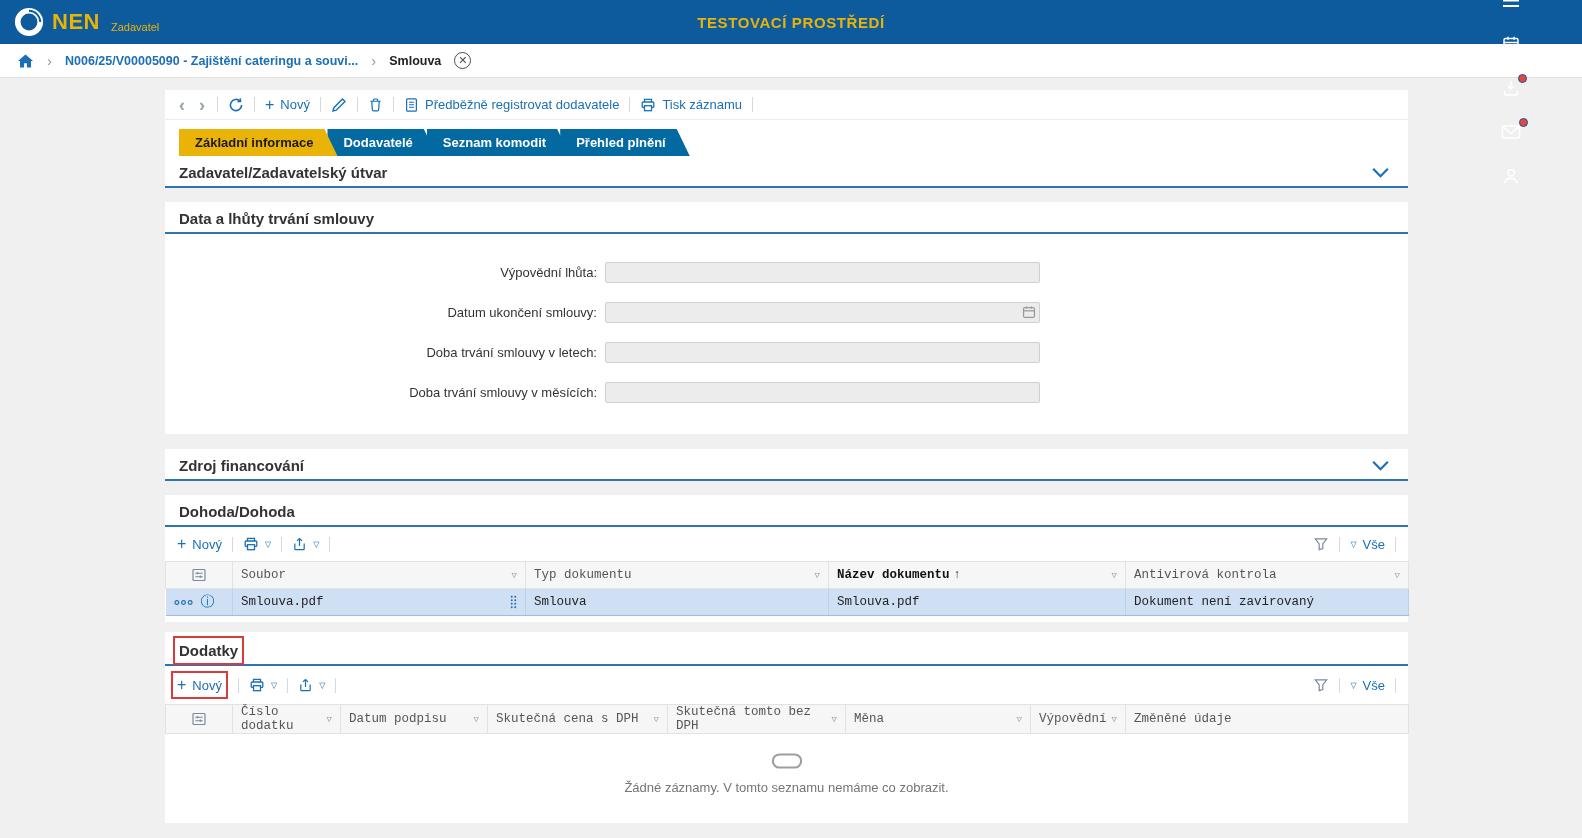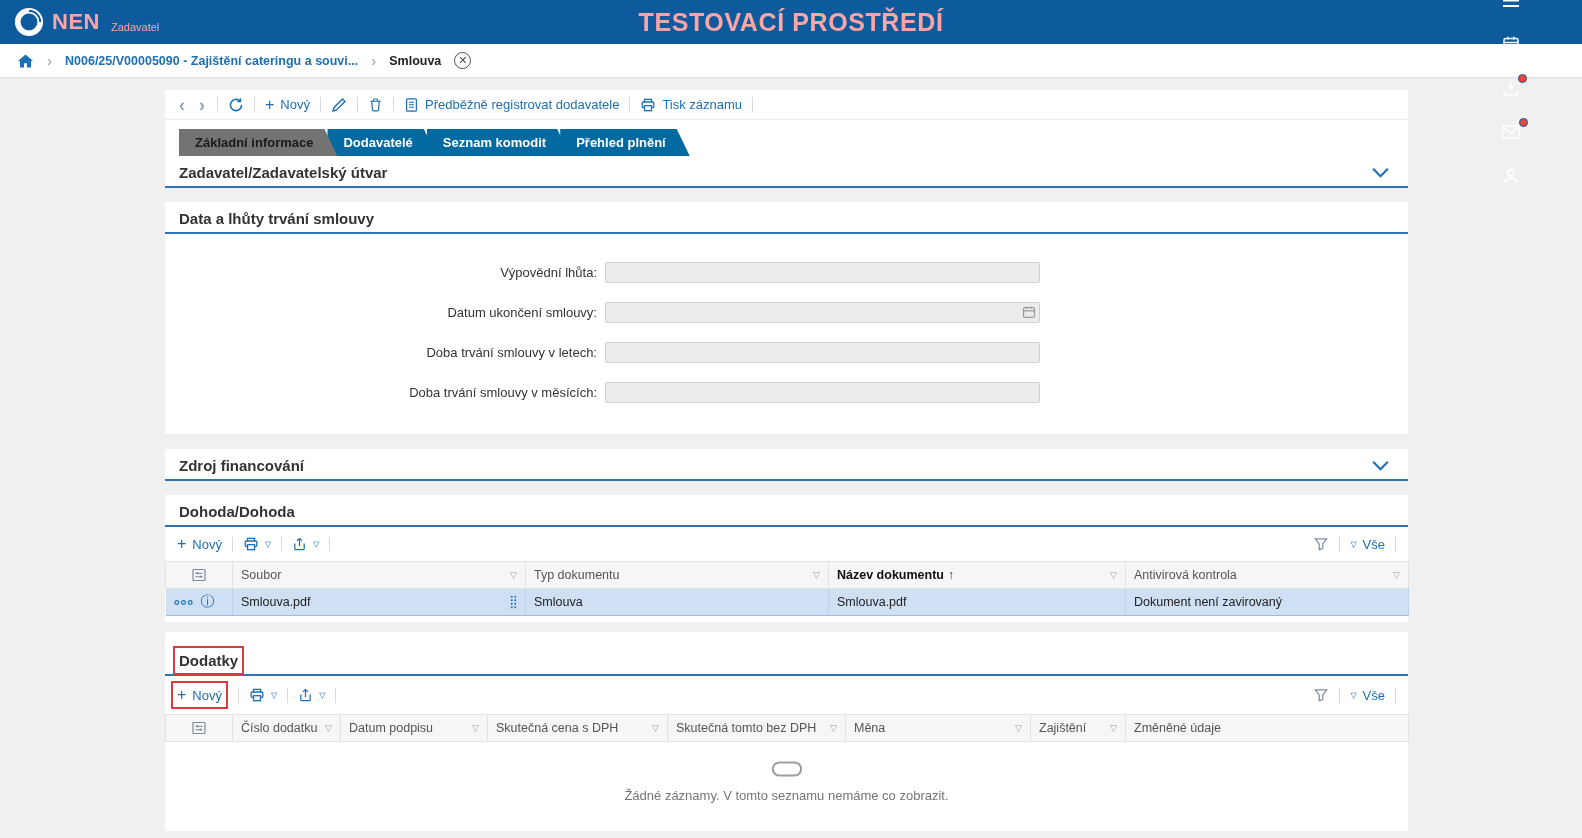--- a/index.html
+++ b/index.html
@@ -8,31 +8,31 @@
     font-family:"Liberation Sans", sans-serif;
     background:#f0f0f0;
     overflow:hidden;
     font-size:13px;
     color:#222;
   }
   svg { display:block; }
 
   
   .topbar {
-    height:44px; background:#0d5a9d; color:#fca5a5;
+    height:44px; background:#0d5a9d; color:#eab308;
     display:flex; align-items:center; position:relative;
     padding:0 12px 0 14px;
     justify-content:center;
   }
   .brand { display:flex; align-items:center; gap:8px; z-index:2; }
   .brand-name { font-size:22px; font-weight:bold; letter-spacing:.5px; }
   .brand-sub { font-size:11px; align-self:flex-end; padding-bottom:4px; margin-left:3px; }
   .env-title {
     position:absolute; left:0; right:0; text-align:center;
-    font-size:25px; font-weight:bold; letter-spacing:.6px; pointer-events:none;
+    font-size:15px; font-weight:bold; letter-spacing:.6px; pointer-events:none;
   }
   .topbar-right { margin-left:auto; display:flex; align-items:center; z-index:2;flex-direction:column; }
   .tb-item { display:flex; align-items:center; gap:7px; padding:0 13px; cursor:pointer; position:relative; height:44px; }
   .tb-item .lbl { font-size:13px; }
   .create-vz .lbl { font-weight:bold; font-size:14px; }
   .tb-sep { width:1px; height:22px; background:rgba(255,255,255,.35); }
   .badge { position:absolute; top:8px; right:6px; width:9px; height:9px; border-radius:50%; background:#e8463c; border:1px solid #0d5a9d; }
 
   
   .breadcrumb {
@@ -64,21 +64,21 @@
   .plus-glyph { font-size:16px; line-height:1; }
 
   
   .tabs { display:flex; padding:9px 0 0 14px; }
   .tab {
     position:relative; height:27px; line-height:27px; padding:0 24px 0 16px;
     font-size:13px; font-weight:bold; color:#fff; background:#0369a1;
     clip-path:polygon(0 0, calc(100% - 13px) 0, 100% 100%, 0 100%);
     margin-right:-10px; cursor:pointer; white-space:nowrap;
   }
-  .tab.active { background:#737373; color:#1a1a1a; }
+  .tab.active { background:#eab308; color:#1a1a1a; }
 
   
   .sec-header {
     display:flex; align-items:center; justify-content:space-between;
     padding:8px 18px 5px 14px; border-bottom:2px solid #2e74b5;
   }
   .sec-title { font-size:15px; font-weight:bold; color:#333; }
   .chev-btn { cursor:pointer; }
 
   
@@ -92,21 +92,21 @@
   }
   .cal-icon { position:absolute; right:4px; top:3px; }
 
   
   .table-toolbar { display:flex; align-items:center; height:34px; padding:0 12px; color:#1b6fb5; gap:10px; }
   .tt-right { margin-left:auto; display:flex; align-items:center; gap:10px; }
   .dd-glyph { font-size:8px; color:#1b6fb5; }
   .annotate { outline:2px solid #d93a3a; outline-offset:4px; }
 
   
-  table { width:100%; border-collapse:collapse; table-layout:fixed; }
+  table { width:100%; border-collapse:collapse; table-layout:fixed;font-family:Liberation Mono, monospace; }
   th {
     background:#f6f6f6; border:1px solid #e2e2e2; height:27px;
     font-size:12.5px; font-weight:normal; color:#555; text-align:left; padding:0 8px;
   }
   .th-inner { display:flex; align-items:center; gap:4px; }
   .flt { margin-left:auto; color:#94a3b1; font-size:9px; cursor:pointer; }
   .th-sorted { font-weight:bold; color:#111; }
   .sort-arrow { color:#333; font-size:12px; }
   td { height:27px; font-size:12.5px; color:#222; padding:0 8px; }
   tr.selected td { background:#cfe0f4; border-bottom:1px solid #9dbce0; border-right:1px solid #bcd2ea; }
@@ -439,21 +439,21 @@
             <td>Smlouva</td>
             <td>Smlouva.pdf</td>
             <td>Dokument není zavirovaný</td>
           </tr>
         </tbody>
       </table>
       <div style="height:6px;"></div>
     </section>
 
     <section class="card" style="margin-bottom:0;">
-      <div class="sec-header" style="padding-top:20px;align-items:flex-end;">
+      <div class="sec-header" style="padding-top:10px;align-items:flex-end;">
         <span class="sec-title annotate">Dodatky</span>
       </div>
       <div class="table-toolbar" style="height:38px;">
         <span class="rt-item annotate">
           <span class="plus-glyph">+</span>
           <span>Nový</span>
         </span>
         <span class="rt-sep" style="margin-left:6px;"></span>
         <span class="rt-item">
           <svg width="16" height="16" viewBox="0 0 16 16">
@@ -532,21 +532,21 @@
                 </span>
             </th>
             <th>
               <span class="th-inner">
                   <span>Měna</span>
                   <span class="flt">▽</span>
                 </span>
             </th>
             <th>
               <span class="th-inner">
-                  <span>Zajištění</span>
+                  <span>Výpovědní</span>
                   <span class="flt">▽</span>
                 </span>
             </th>
             <th>
               <span class="th-inner">
                   <span>Změněné údaje</span>
                 </span>
             </th>
           </tr>
         </thead>

